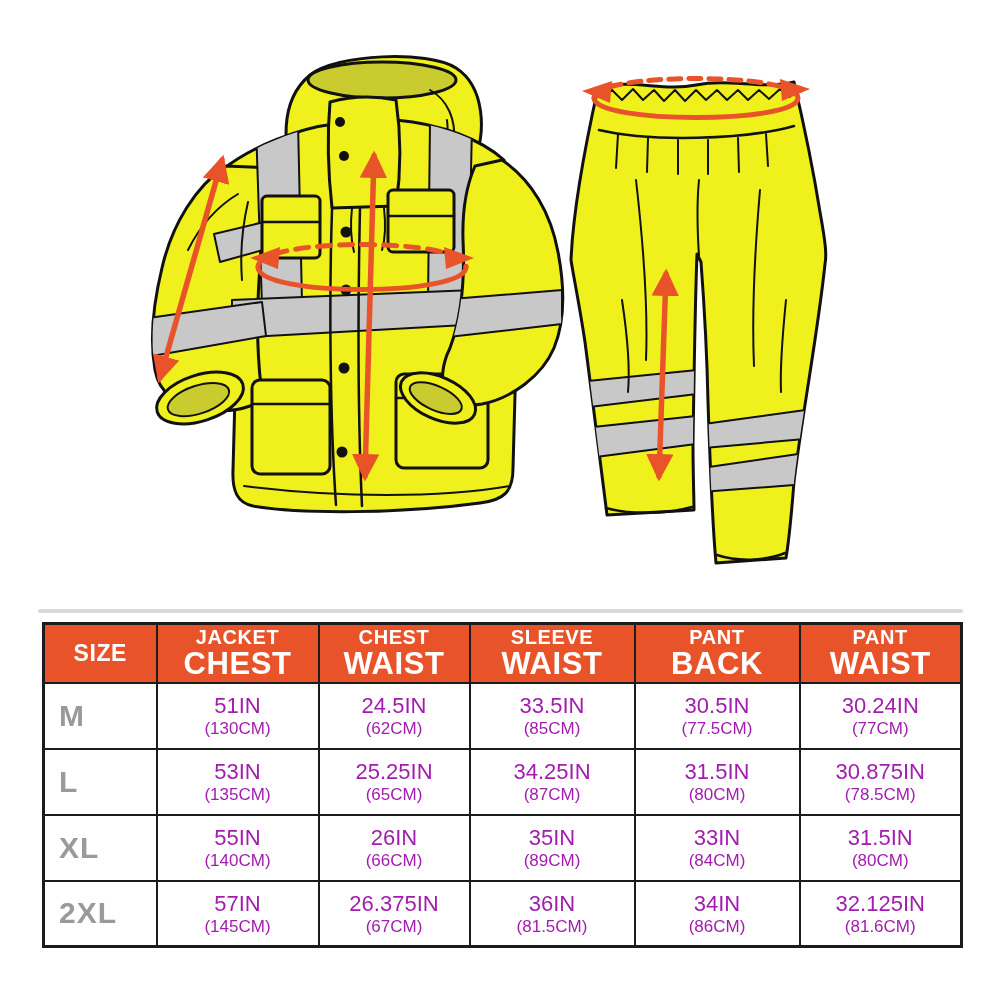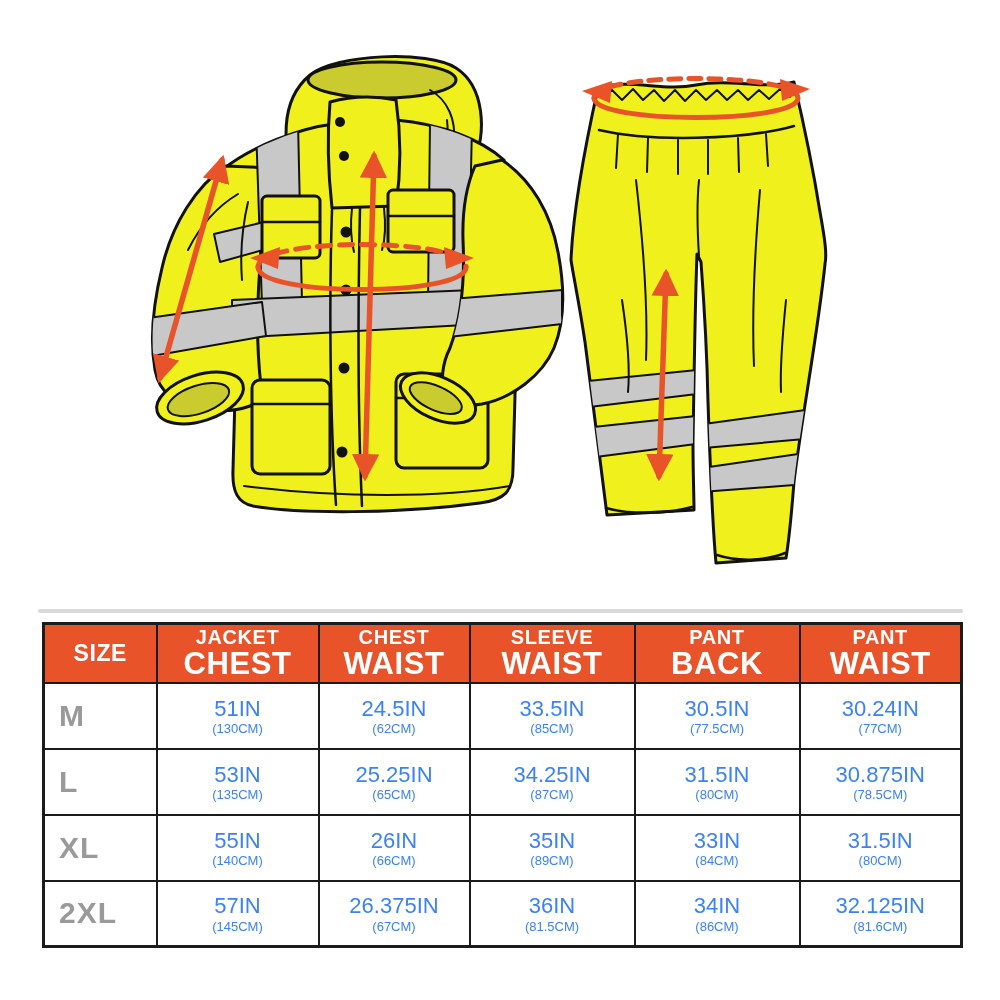--- a/index.html
+++ b/index.html
@@ -13,23 +13,23 @@
                    border:3px solid #1b1b1b;}
   .size-chart th,.size-chart td{border:2px solid #1b1b1b;padding:0;vertical-align:middle;}
   .size-chart thead tr{height:59px;}
   .size-chart tbody tr{height:66px;}
   .size-chart th{background:#E8532A;color:#ffffff;text-align:center;}
   .th1{display:block;font-size:20px;font-weight:bold;letter-spacing:.6px;line-height:1.1;}
   .th2{display:block;font-size:31px;font-weight:bold;letter-spacing:.6px;line-height:1.05;}
   .th-size .th1{font-size:23px;}
   td.size-cell{color:#9a9a9a;font-weight:bold;font-size:30px;text-align:left;
                padding-left:14px;letter-spacing:1px;}
-  td.val-cell{text-align:center;color:#3b82f6;}
+  td.val-cell{text-align:center;color:#a21caf;}
   .in{display:block;font-size:22px;line-height:1.25;}
-  .cm{display:block;font-size:13px;line-height:1.1;}
+  .cm{display:block;font-size:17px;line-height:1.1;}
 </style>
 </head>
 <body>
 
 <div class="sheet">
 
   <svg class="illus" width="1000" height="605" viewBox="0 0 1000 605">
     <defs>
       <marker id="arr" viewBox="0 0 10 10" refX="8" refY="5" markerWidth="5" markerHeight="5" orient="auto-start-reverse">
         <path d="M0,0 L10,5 L0,10 Z" fill="#E8532A"></path>

